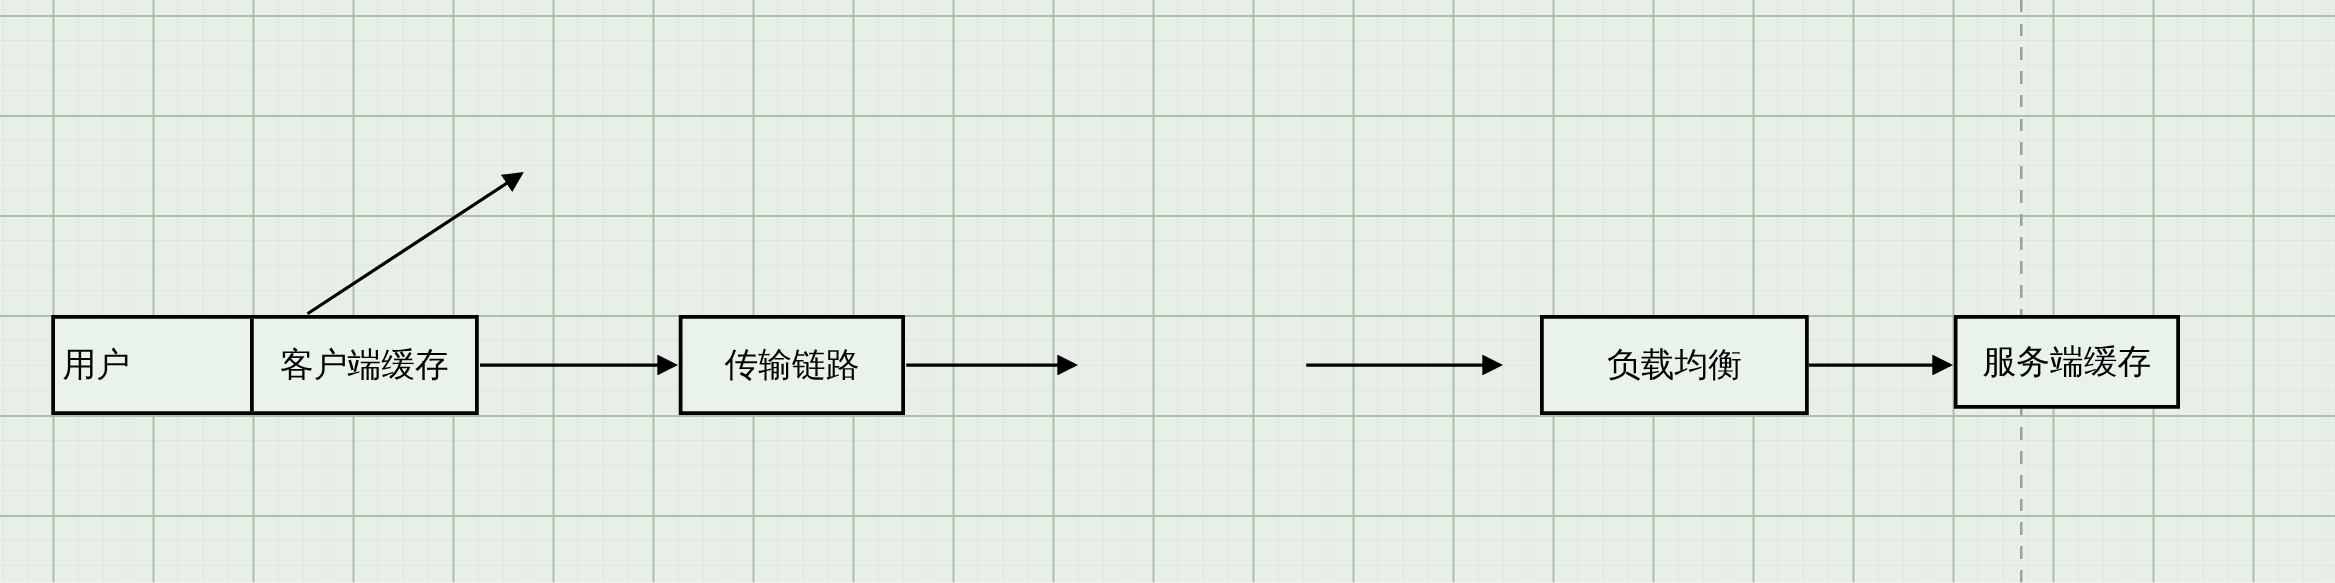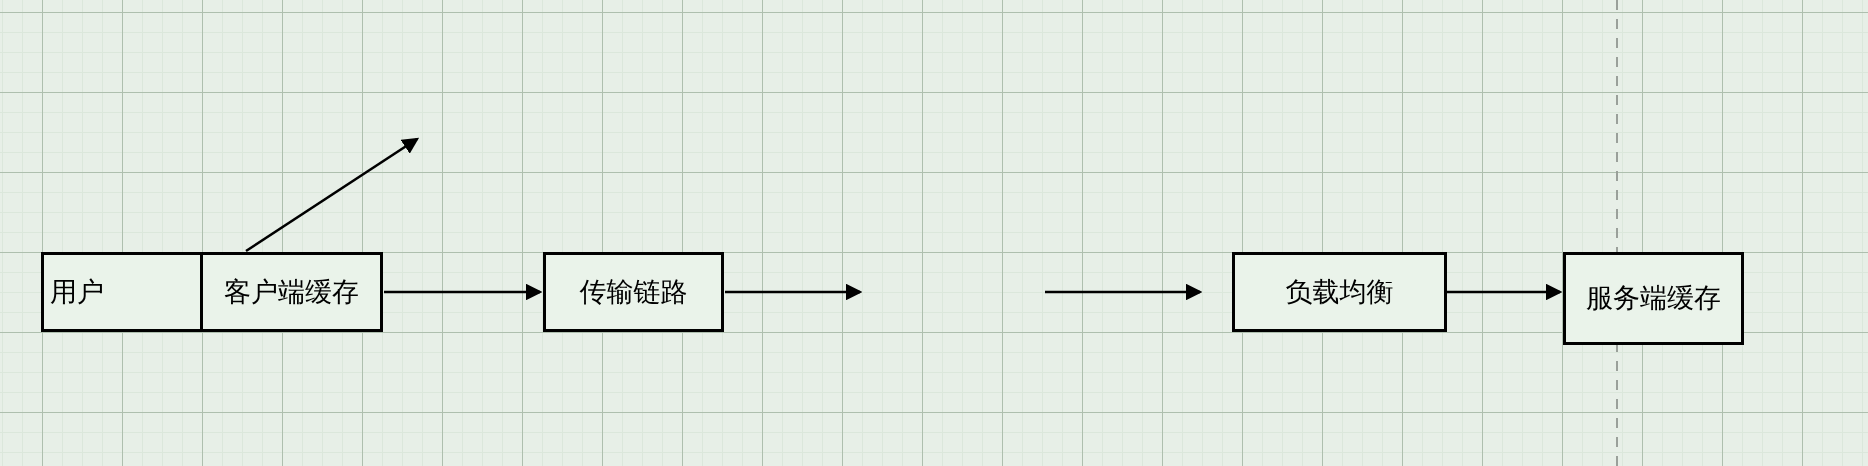--- a/index.html
+++ b/index.html
@@ -82,21 +82,21 @@
     padding-left: 6px;
     font-weight: normal;
     border-right: 3px solid var(--node-stroke);
   }
   .cell-client-cache { flex: 1; }
 
   .node-dns               { left: 403px; top: 52px;  width: 181px; height: 82px; }
   .node-transmission-link { left: 543px; top: 252px; width: 181px; height: 80px; }
   .node-cdn               { left: 863px; top: 252px; width: 181px; height: 80px; }
   .node-load-balancer     { left: 1203px; top: 252px; width: 215px; height: 80px; margin-left: 29px; }
-  .node-server-cache      { left: 1563px; top: 252px; width: 181px; height: 93px; }
+  .node-server-cache      { left: 1563px; top: 252px; width: 181px; height: 75px; }
 </style>
 </head>
 <body>
 
 <div class="canvas">
 
   <div class="page-divider"></div>
 
   <svg class="edges" viewBox="0 0 1868 466">
     <defs>

